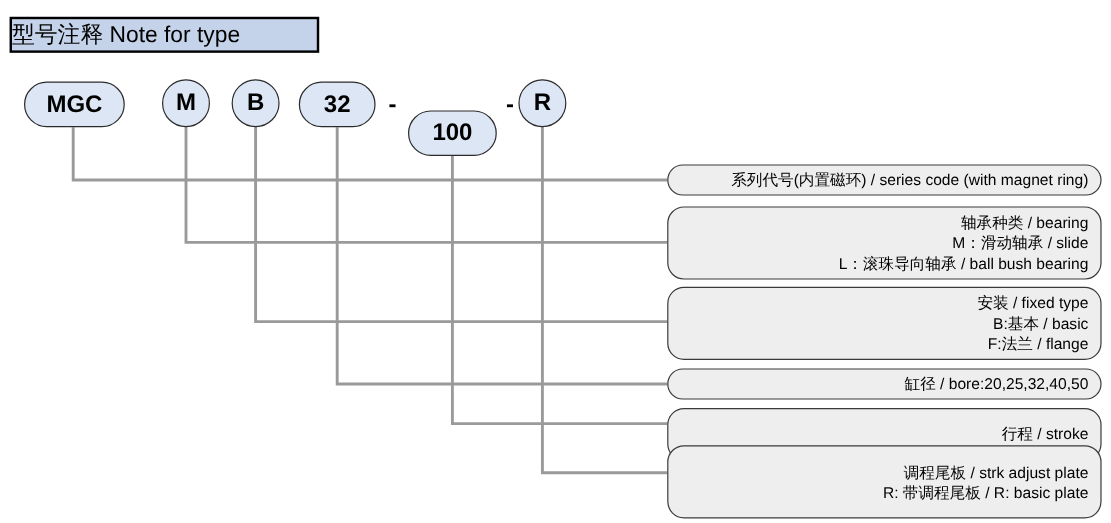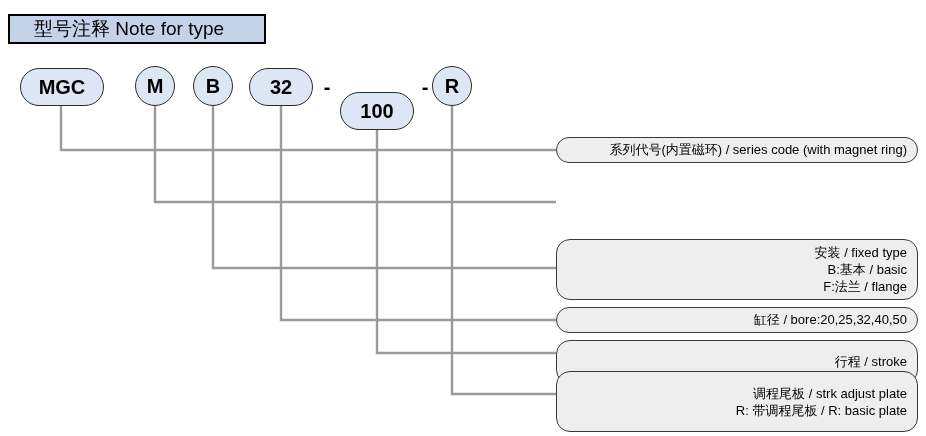--- a/index.html
+++ b/index.html
@@ -23,21 +23,21 @@
   .title-box {
     position: absolute;
     left: 8px;
     top: 14px;
     width: 258px;
     height: 30px;
     background: #c5d3ea;
     border: 2px solid #000000;
     box-sizing: border-box;
     display: flex;
-    padding-left: 24px;
+    padding-left: 0;
   }
   .title-text {
     font-size: 19px;
     color: #000000;
     font-weight: 400;
     white-space: nowrap;
     letter-spacing: 0px;
   }
 
   
@@ -148,20 +148,25 @@
   <div class="dash" style="left:415px; top:68px; width:20px; height:38px;">-</div>
 
   <div class="bubble" style="left:432px; top:66px; width:40px; height:40px;">
     <span>R</span>
   </div>
 
   <div class="callout single" style="left:556px; top:137px; width:362px; height:26px;">
     <div class="ln">系列代号(内置磁环) / series code (with magnet ring)</div>
   </div>
 
+  <div class="callout" style="left:556px; top:172px; width:362px; height:61px;">
+    <div class="ln">轴承种类 / bearing</div>
+    <div class="ln">M：滑动轴承 / slide</div>
+    <div class="ln">L：滚珠导向轴承 / ball bush bearing</div>
+  </div>
 
   <div class="callout" style="left:556px; top:239px; width:362px; height:61px;">
     <div class="ln">安装 / fixed type</div>
     <div class="ln">B:基本 / basic</div>
     <div class="ln">F:法兰 / flange</div>
   </div>
 
   <div class="callout single" style="left:556px; top:307px; width:362px; height:26px;">
     <div class="ln">缸径 / bore:20,25,32,40,50</div>
   </div>

